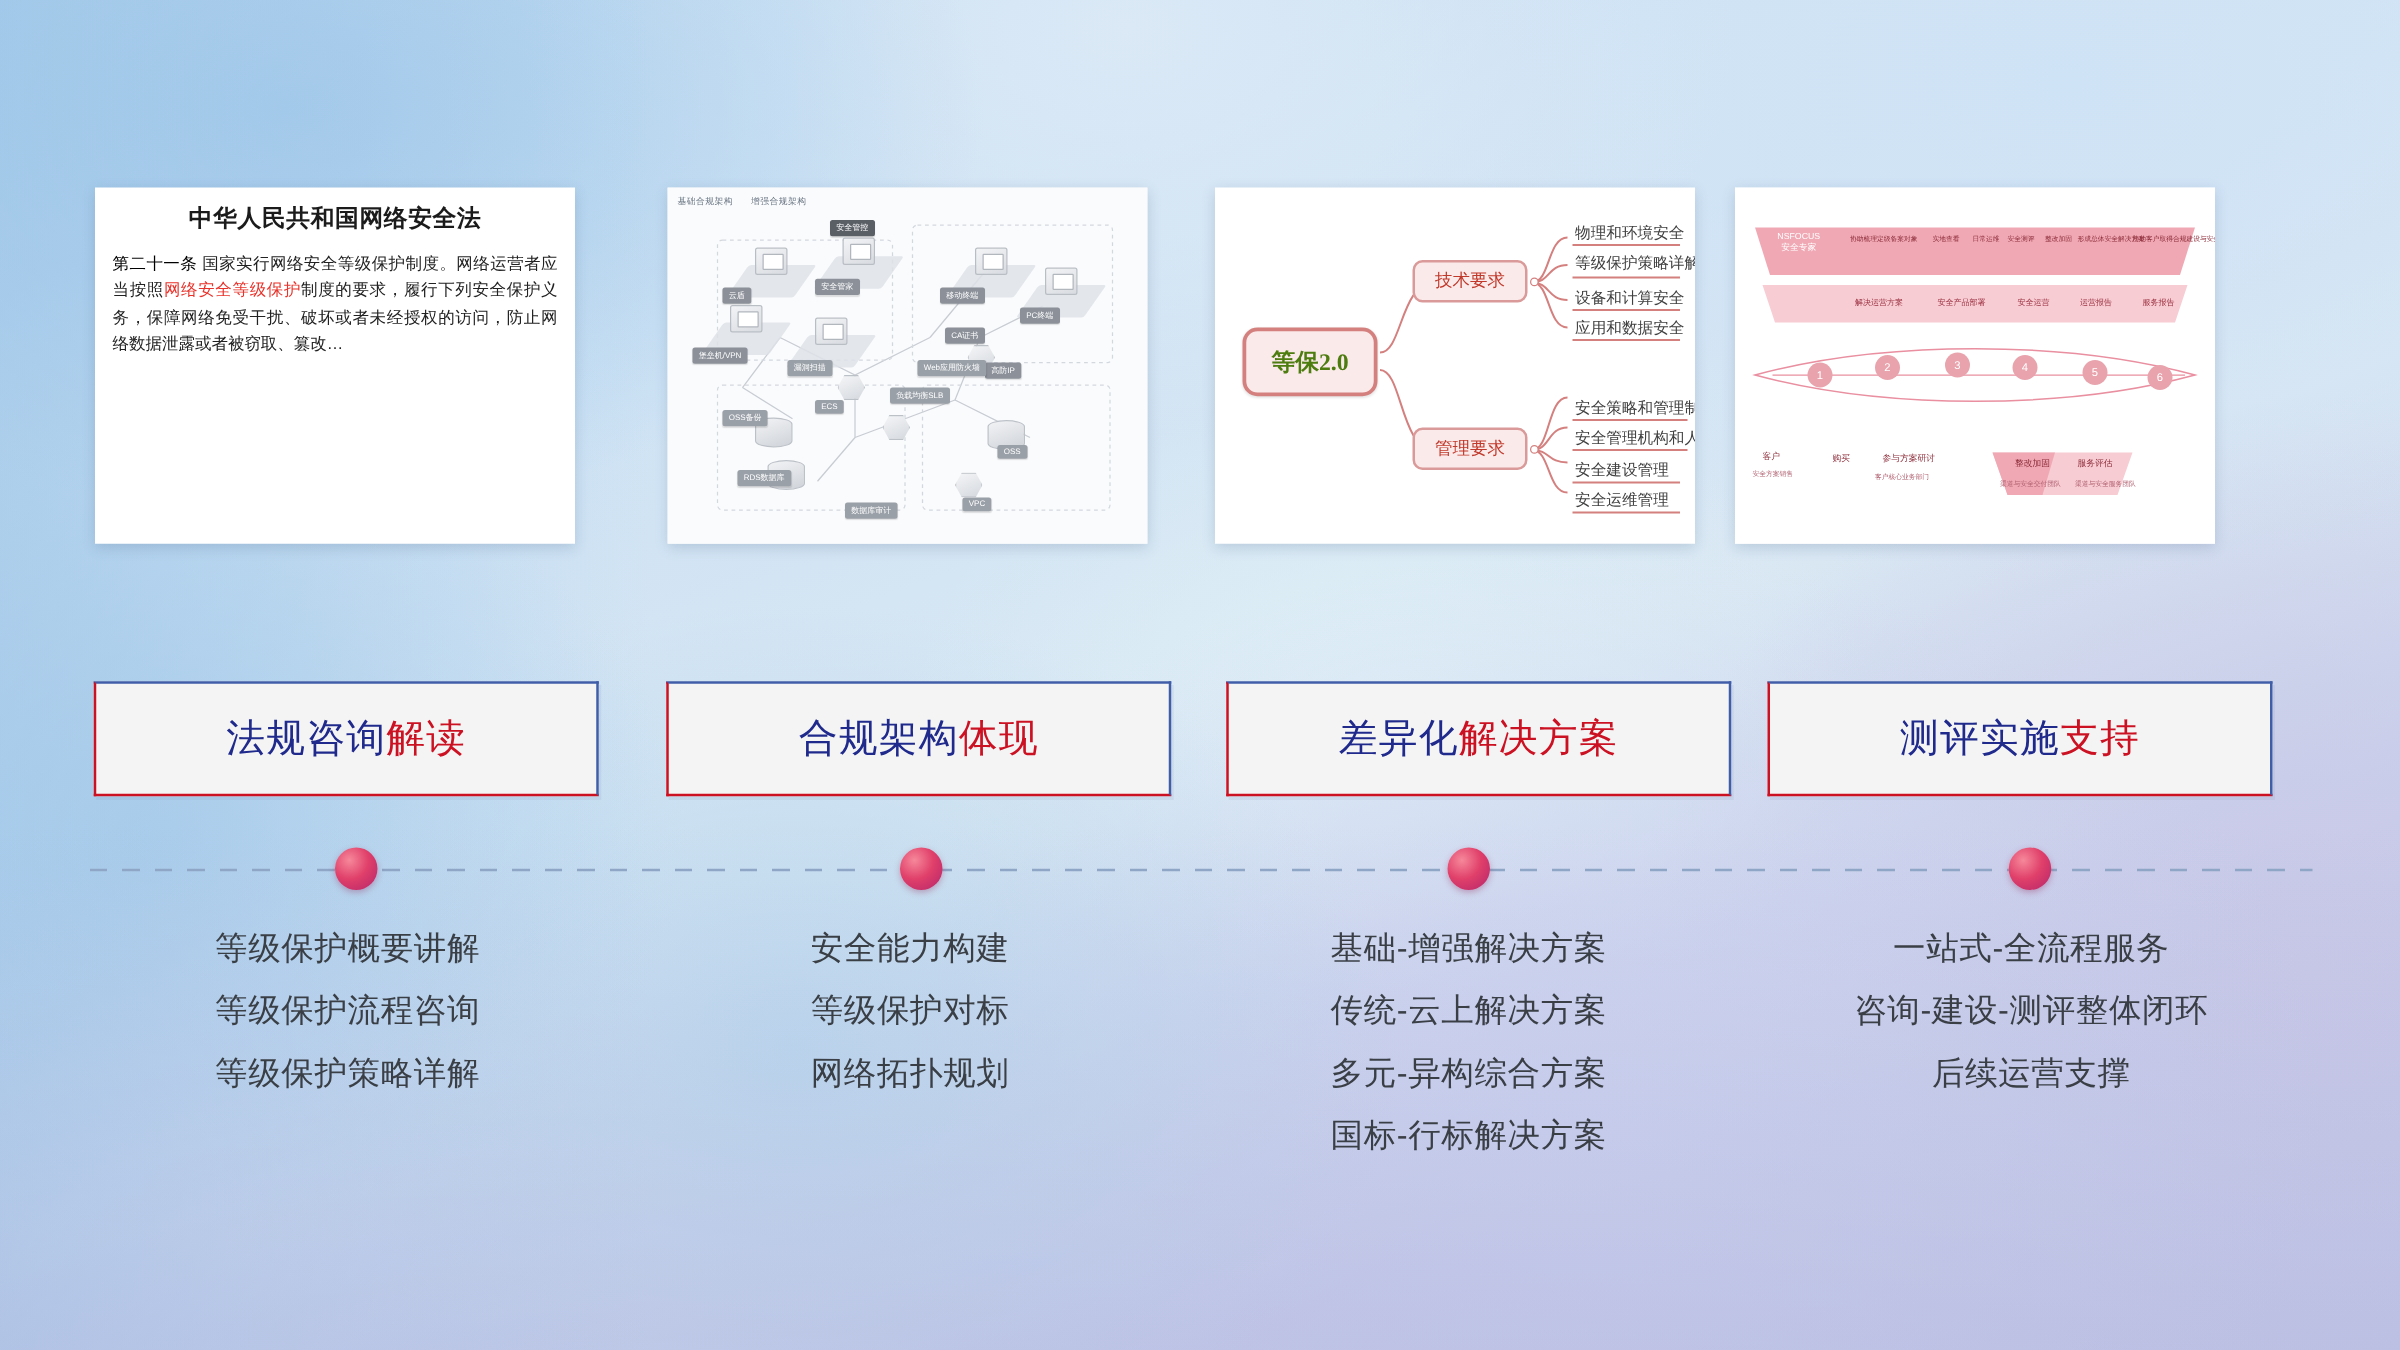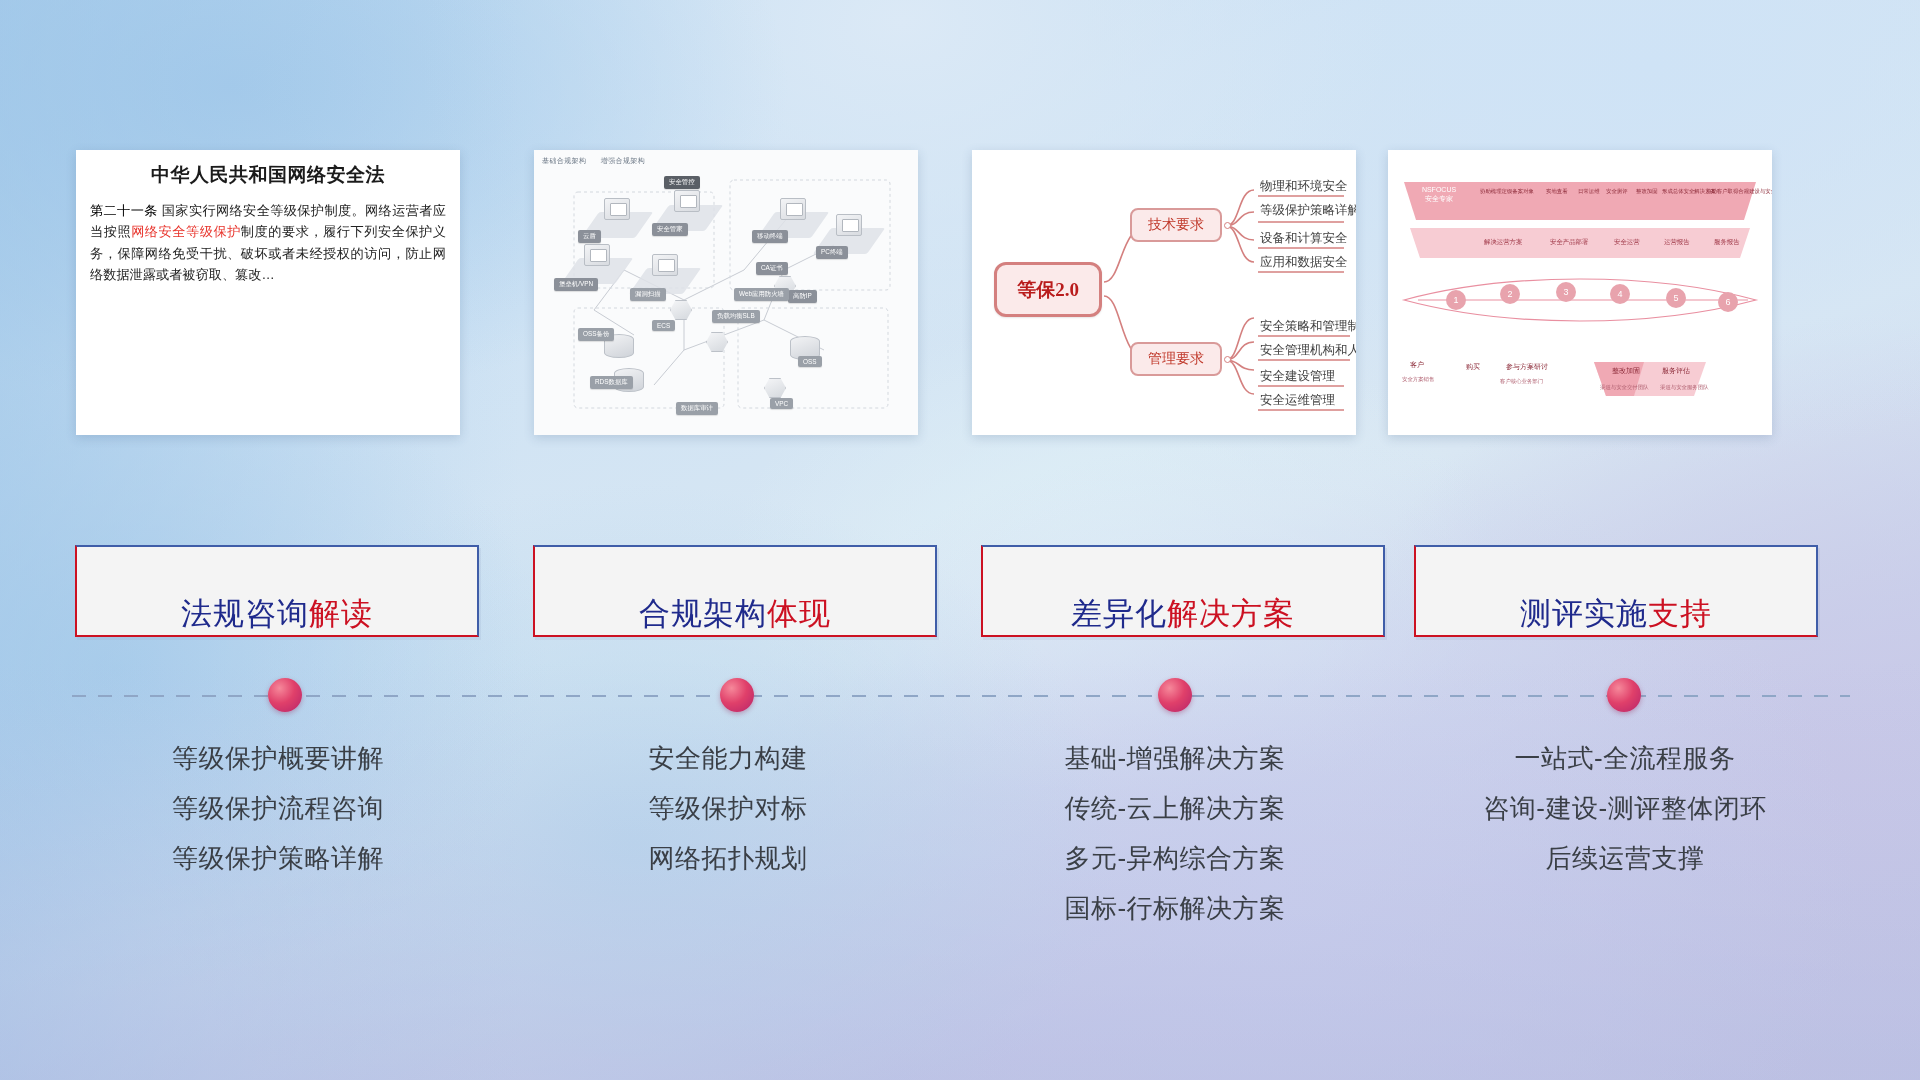--- a/index.html
+++ b/index.html
@@ -98,21 +98,21 @@
     clip-path: polygon(25% 0,75% 0,100% 50%,75% 100%,25% 100%,0 50%);
   }
 
   
   .mind { position:relative; width:100%; height:100%; }
   .mind svg { position:absolute; inset:0; }
   .mm-root {
     position:absolute; left:22px; top:112px; width:108px; height:55px;
     background:#fbeaea; border:3px solid #d4807f; border-radius:12px;
     display:flex; align-items:center; justify-content:center;
-    color:#b91c1c; font-size:19px; font-family:"Liberation Serif", serif; font-weight:600;
+    color:#4d7c0f; font-size:19px; font-family:"Liberation Serif", serif; font-weight:600;
     box-shadow:0 1px 2px rgba(0,0,0,.10);
   }
   .mm-branch {
     position:absolute; width:92px; height:34px;
     background:#fbeaea; border:2px solid #d99a99; border-radius:8px;
     display:flex; align-items:center; justify-content:center;
     color:#c0392b; font-size:14px; font-family:"Liberation Serif", serif;
   }
   .mm-branch.b1 { left:158px; top:58px; }
   .mm-branch.b2 { left:158px; top:192px; }
@@ -141,21 +141,21 @@
 
   
   .heads { position:absolute; top:545px; left:0; width:1920px; height:100px; }
   .head-box {
     position:absolute; top:0; width:404px; height:92px;
     background:#f4f4f4;
     border-top:2px solid #3f5da8;
     border-right:2px solid #3f5da8;
     border-bottom:2px solid #cc1122;
     border-left:2px solid #cc1122;
-    display:flex; align-items:flex-end; justify-content:center;
+    display:flex; align-items:center; justify-content:center;
     box-shadow: 2px 3px 0 rgba(120,140,180,.12);
   }
   .head-box.h1 { left:75px; }
   .head-box.h2 { left:533px; }
   .head-box.h3 { left:981px; }
   .head-box.h4 { left:1414px; }
   .head-text { font-size:31px; letter-spacing:1px; font-weight:500; }
   .head-text .a { color:#1f2a8c; }
   .head-text .b { color:#cc1122; }
 

